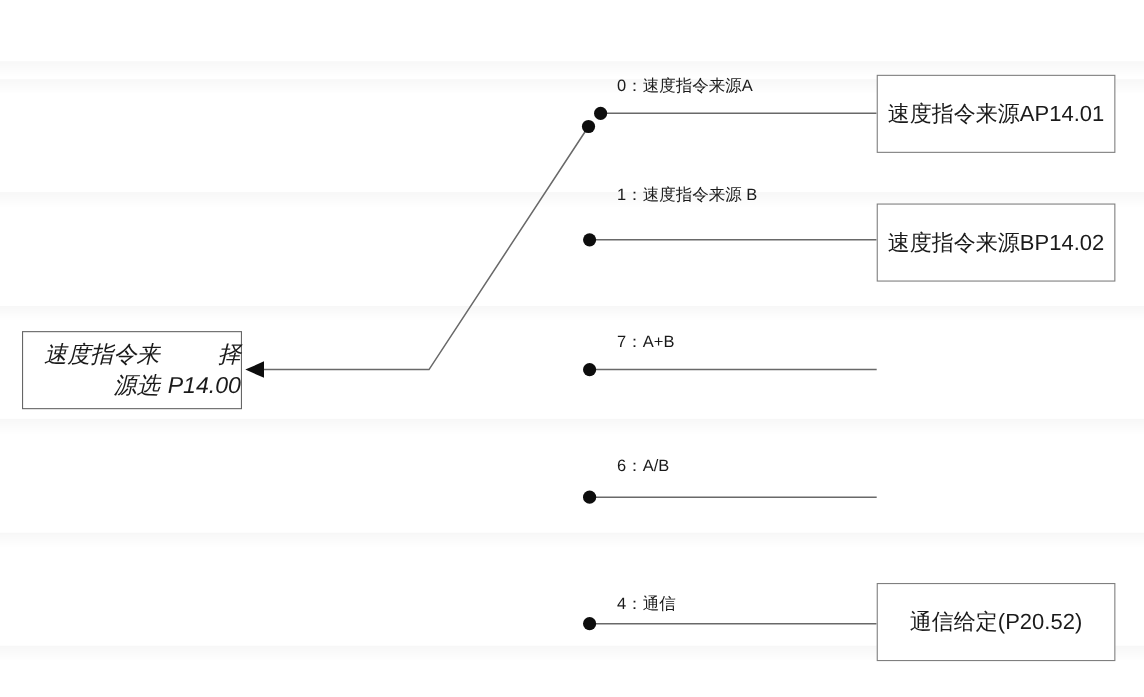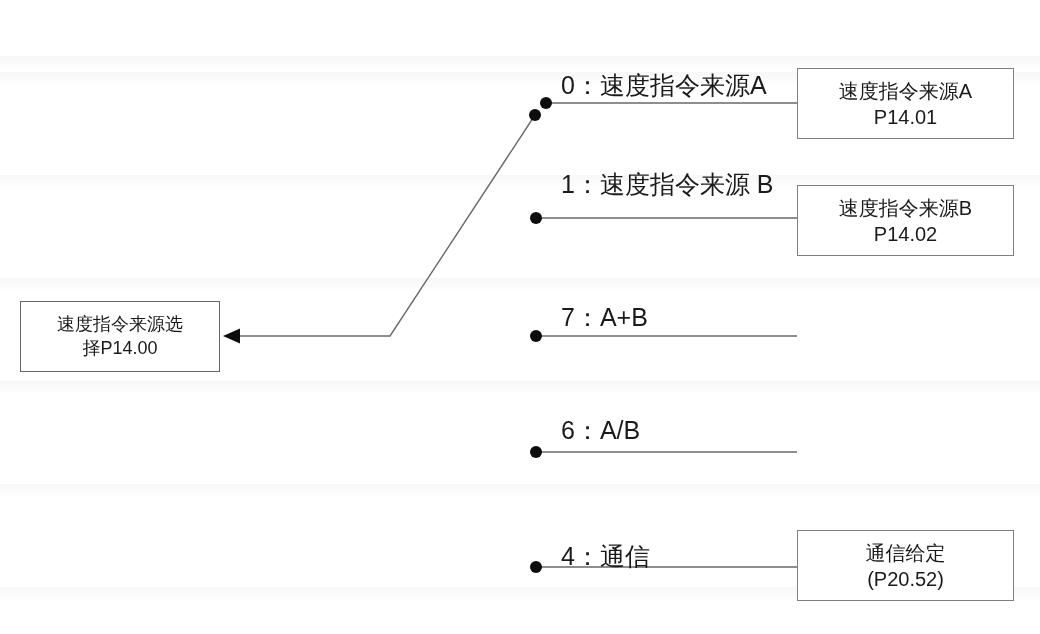--- a/index.html
+++ b/index.html
@@ -26,42 +26,43 @@
   .wires {
     position: absolute;
     left: 0; top: 0;
     width: 1040px; height: 634px;
   }
   .box {
     position: absolute;
     box-sizing: border-box;
     background: #ffffff;
     display: flex;
-    flex-direction: column;
+    flex-direction: row;
     align-items: center;
     justify-content: center;
     text-align: right;
     line-height: 1.3;
   }
   .selector-box {
     left: 20px; top: 301px;
     width: 200px; height: 71px;
     border: 1px solid #666666;
-    font-size: 18px;
+    font-size: 21px;
+    font-style: italic;
   }
   .dest-box {
     left: 797px;
     width: 217px; height: 71px;
     border: 1px solid #7f7f7f;
     font-size: 20px;
   }
   .branch-label {
     position: absolute;
     left: 561px;
-    font-size: 25px;
+    font-size: 15px;
     white-space: pre;
     color: #1a1a1a;
   }
 </style>
 </head>
 <body>
 
 <div class="canvas">
 
   <svg class="wires" viewBox="0 0 1040 634" aria-hidden="true">

